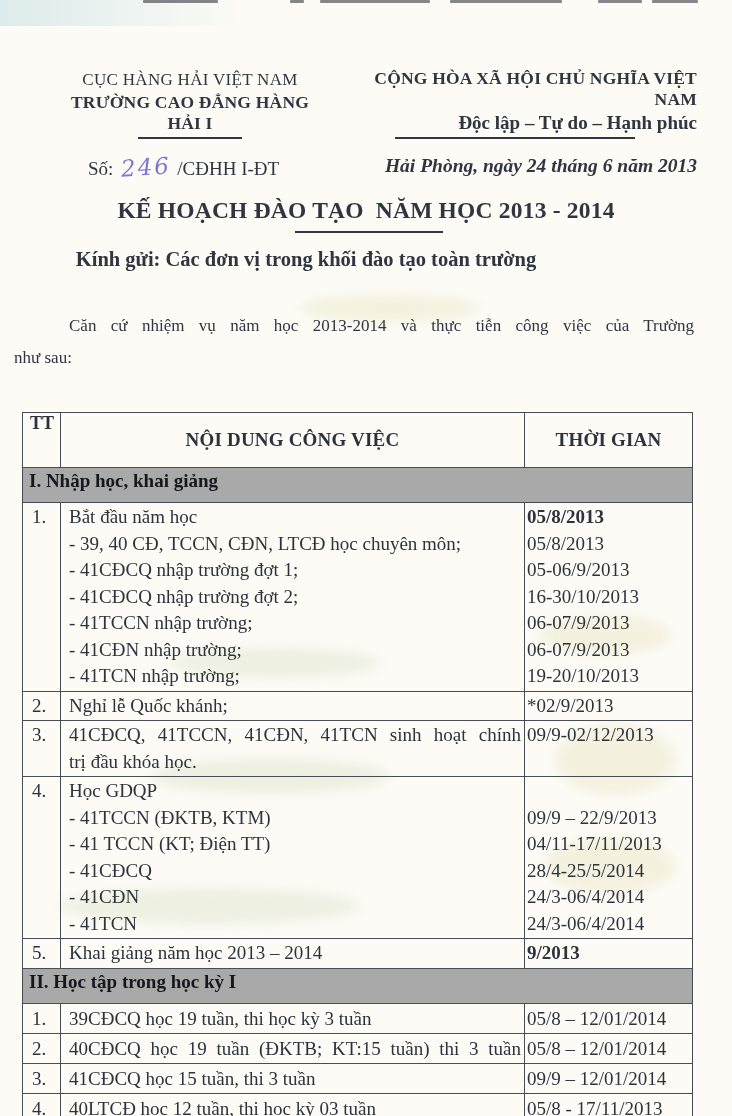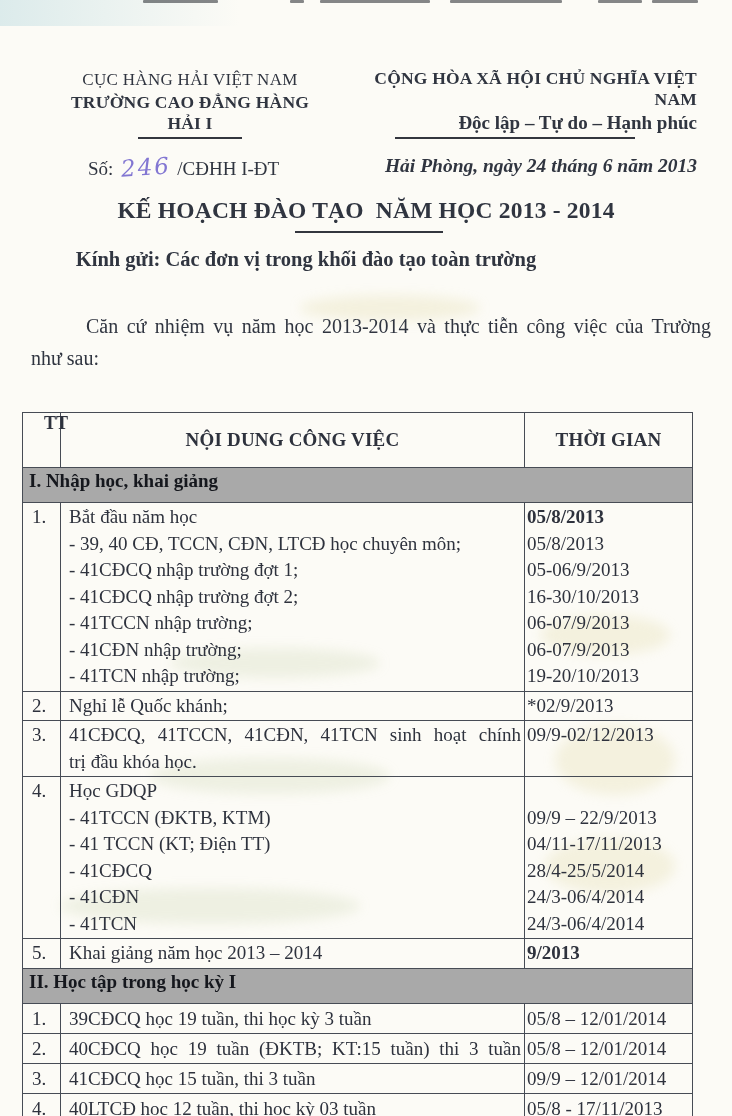--- a/index.html
+++ b/index.html
@@ -32,29 +32,29 @@
   .hdr-right .l2{font-size:19px;font-weight:bold;margin-top:2px;}
   .hdr-right .rule{width:240px;height:0;border-bottom:2px solid #33363e;margin:3px auto 0 auto;}
   .dateline{margin-top:16px;font-size:19.5px;font-style:italic;font-weight:600;}
   
   .doc-title{position:absolute;left:0;top:197px;width:732px;text-align:center;
     font-size:23.5px;font-weight:bold;white-space:pre;letter-spacing:.2px;}
   .title-rule{position:absolute;left:295px;top:231px;width:148px;height:0;border-bottom:2px solid #33363e;}
   .doc-subtitle{position:absolute;left:0;top:248px;width:612px;text-align:center;
     font-size:20.5px;font-weight:bold;}
   
-  .intro{position:absolute;left:31px;top:310px;width:680px;font-size:20px;line-height:32px;}
+  .intro{position:absolute;left:14px;top:310px;width:680px;font-size:17px;line-height:32px;}
   .intro .ln{text-align:justify;text-align-last:justify;}
   .intro .ln.first{text-indent:55px;}
   .intro .ln.last{text-align:left;text-align-last:left;}
   
   .tbl-wrap{position:absolute;left:22px;top:412px;width:670px;}
   table.sched{border-collapse:collapse;width:670px;font-size:19px;color:#2e323d;table-layout:fixed;}
   table.sched td,table.sched th{border:1.4px solid #474c55;vertical-align:top;}
-  th.h-tt{vertical-align:bottom;text-align:left;padding:0 0 5px 21px;font-size:18px;height:49px;}
+  th.h-tt{vertical-align:bottom;text-align:left;padding:0 0 5px 7px;font-size:18px;height:49px;}
   th.h-c,th.h-t{vertical-align:top;text-align:center;padding-top:16px;font-size:19px;letter-spacing:.2px;}
   tr.band td{background:#a9a9a9;font-weight:bold;font-size:19px;color:#15171d;
     padding:1px 0 10px 6px;line-height:23px;}
   td.c-tt{padding:1px 0 0 9px;line-height:26.5px;}
   td.c-txt{padding:1px 3px 1px 8px;line-height:26.5px;}
   td.c-time{padding:1px 7px 1px 2px;line-height:26.5px;}
   tr.s2 td{line-height:25px;padding-top:2px;padding-bottom:2px;}
   .cline.justify{text-align:justify;text-align-last:justify;}
   .tline.boldt{font-weight:bold;}
 </style>

